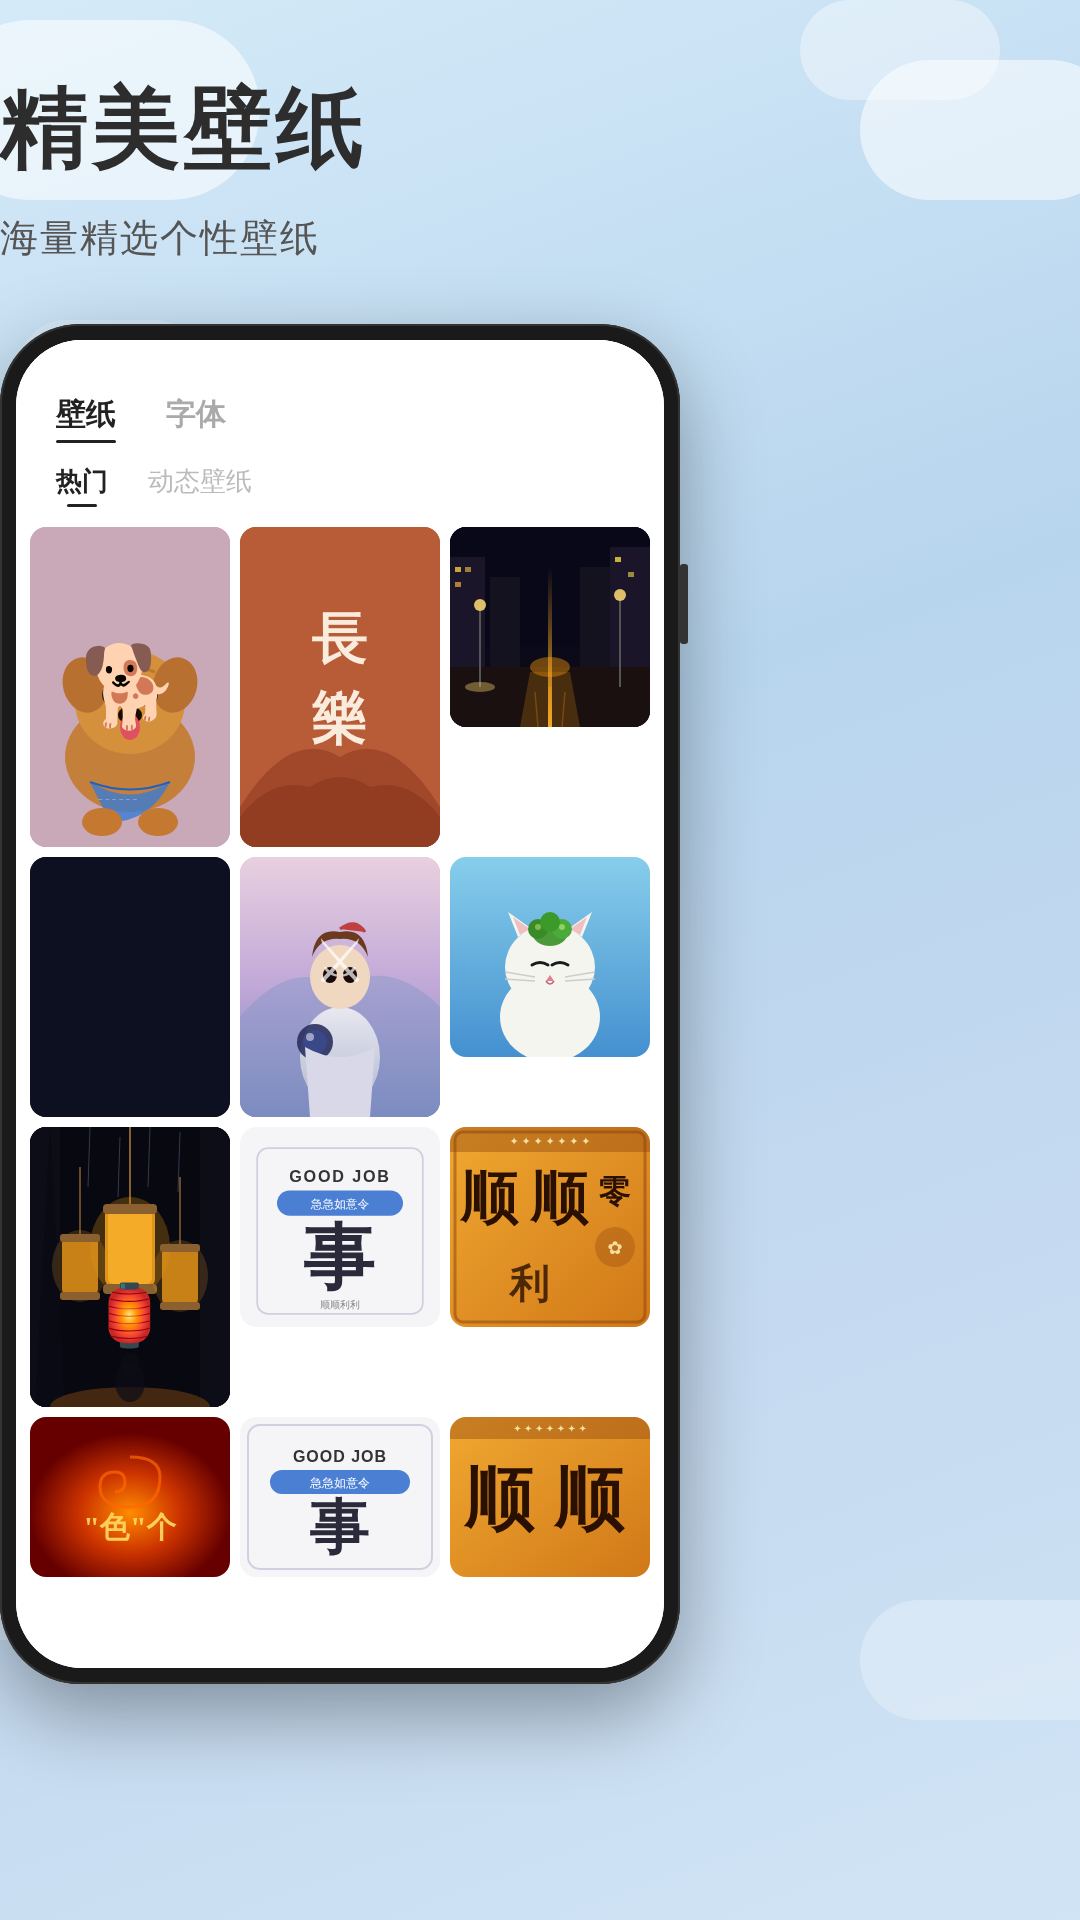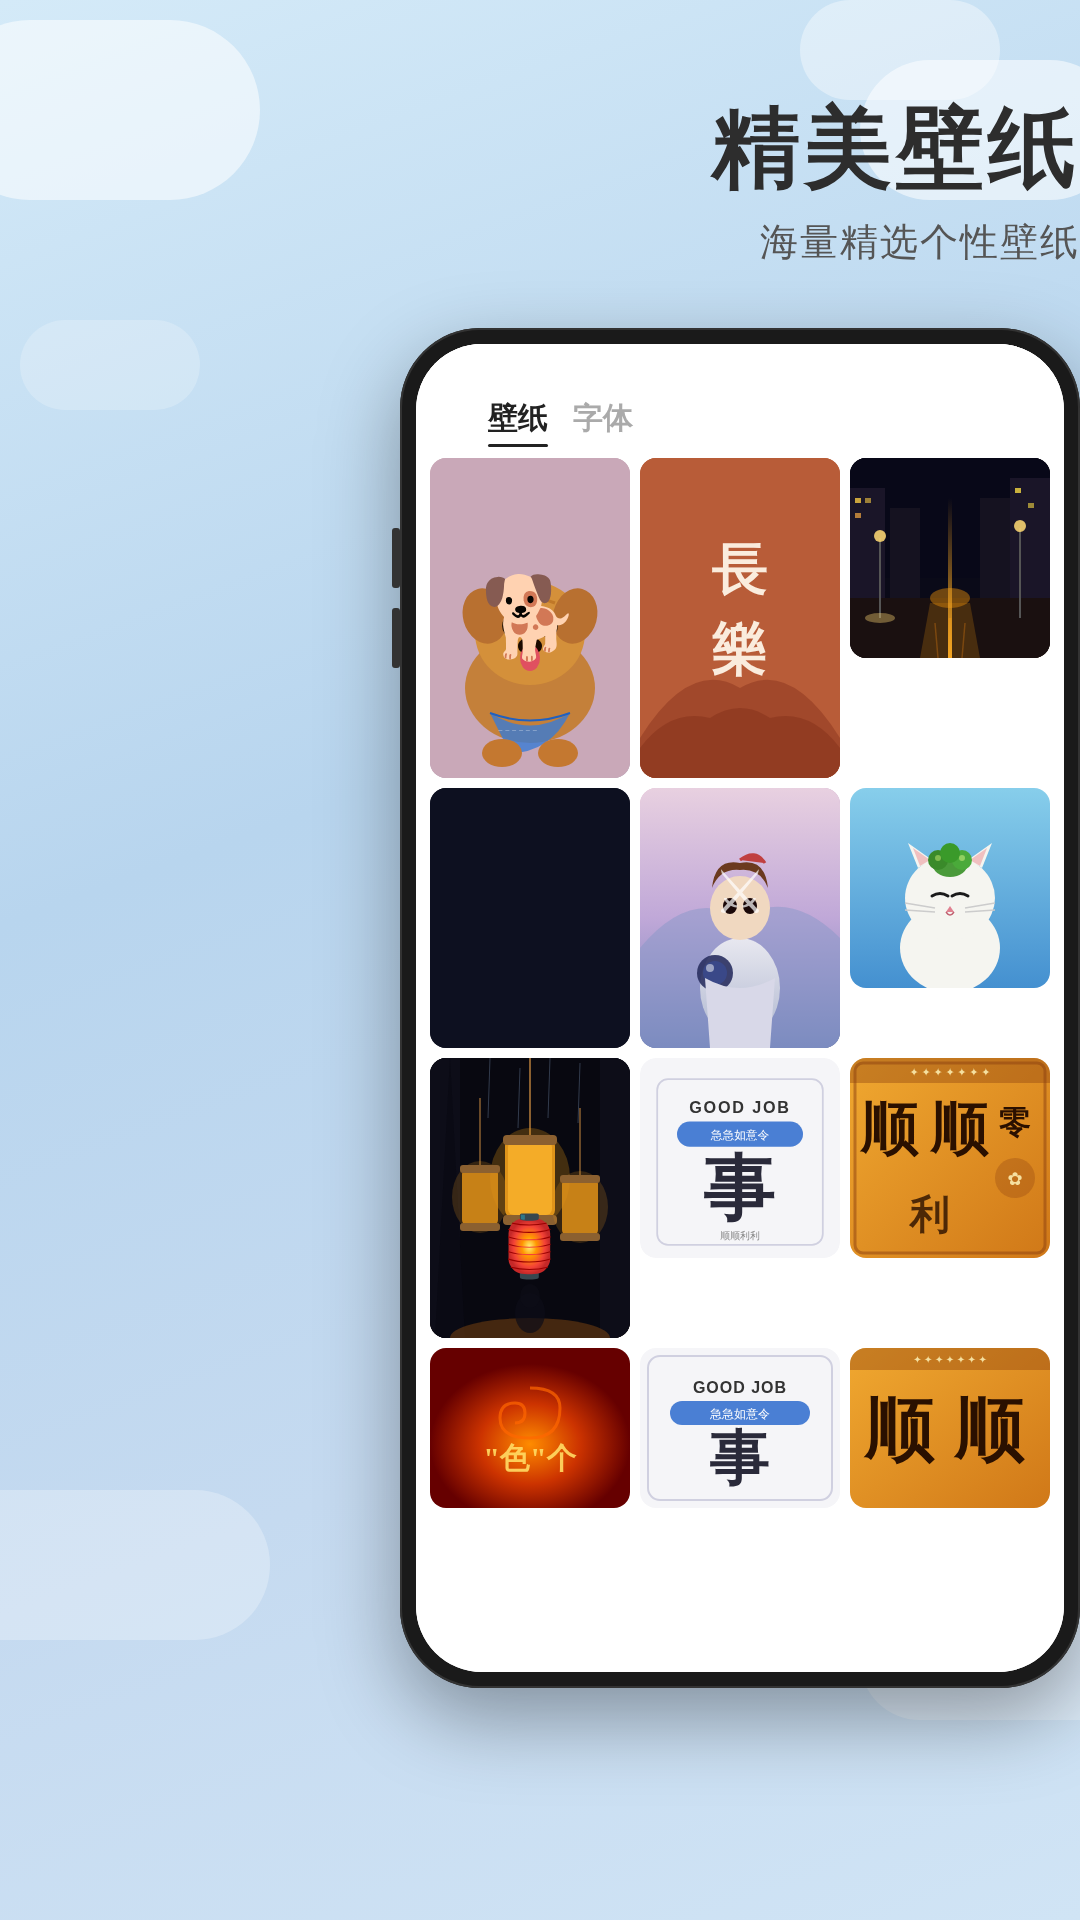--- a/index.html
+++ b/index.html
@@ -32,37 +32,37 @@
     .cloud-3 { width: 200px; height: 100px; top: 0; right: 80px; border-radius: 80px; opacity: 0.7; }
     .cloud-4 { width: 350px; height: 150px; bottom: 280px; left: -80px; border-radius: 100px; opacity: 0.5; }
     .cloud-5 { width: 280px; height: 120px; bottom: 200px; right: -60px; border-radius: 100px; opacity: 0.5; }
     .cloud-6 { width: 180px; height: 90px; top: 320px; left: 20px; border-radius: 80px; opacity: 0.4; }
 
     .page-content {
       position: relative;
       z-index: 2;
       display: flex;
       flex-direction: column;
-      align-items: flex-end;
-      padding-top: 100px;
+      align-items: flex-start;
+      padding-top: 80px;
     }
 
     .main-title {
       font-size: 88px;
       font-weight: 900;
       color: #2d2d2d;
       letter-spacing: 4px;
       text-align: center;
       line-height: 1.1;
     }
 
     .sub-title {
       font-size: 38px;
       color: #555;
-      margin-top: 20px;
+      margin-top: 36px;
       letter-spacing: 2px;
       font-weight: 400;
     }
 
     
     .phone-wrapper {
       margin-top: 60px;
       position: relative;
       width: 680px;
       height: 1360px;
@@ -100,22 +100,21 @@
       height: 44px;
       background: #fff;
     }
 
     
     .tab-bar {
       display: flex;
       align-items: center;
       padding: 0 40px;
       height: 70px;
-      gap: 25px;
-      margin-left: 32px;
+      gap: 50px;
     }
 
     .tab-item {
       font-size: 30px;
       font-weight: 700;
       color: #222;
       position: relative;
       padding-bottom: 8px;
     }
 
@@ -308,20 +307,24 @@
       <div class="phone-inner">
         <div class="phone-screen">
 
           <div class="status-bar"></div>
 
           <div class="tab-bar">
             <div class="tab-item active">壁纸</div>
             <div class="tab-item inactive">字体</div>
           </div>
 
+          <div class="sub-tab-bar">
+            <div class="sub-tab-item active">热门</div>
+            <div class="sub-tab-item inactive">动态壁纸</div>
+          </div>
 
           <div class="wallpaper-grid">
 
             <div class="grid-item grid-item-tall">
               <div class="tile-content wp-dog">
                 <svg width="100%" height="100%" viewBox="0 0 200 320" preserveAspectRatio="xMidYMid slice">
 
                   <rect width="200" height="320" fill="#c9a8b8"></rect>
 
                   <ellipse cx="100" cy="230" rx="65" ry="55" fill="#c4803a"></ellipse>

